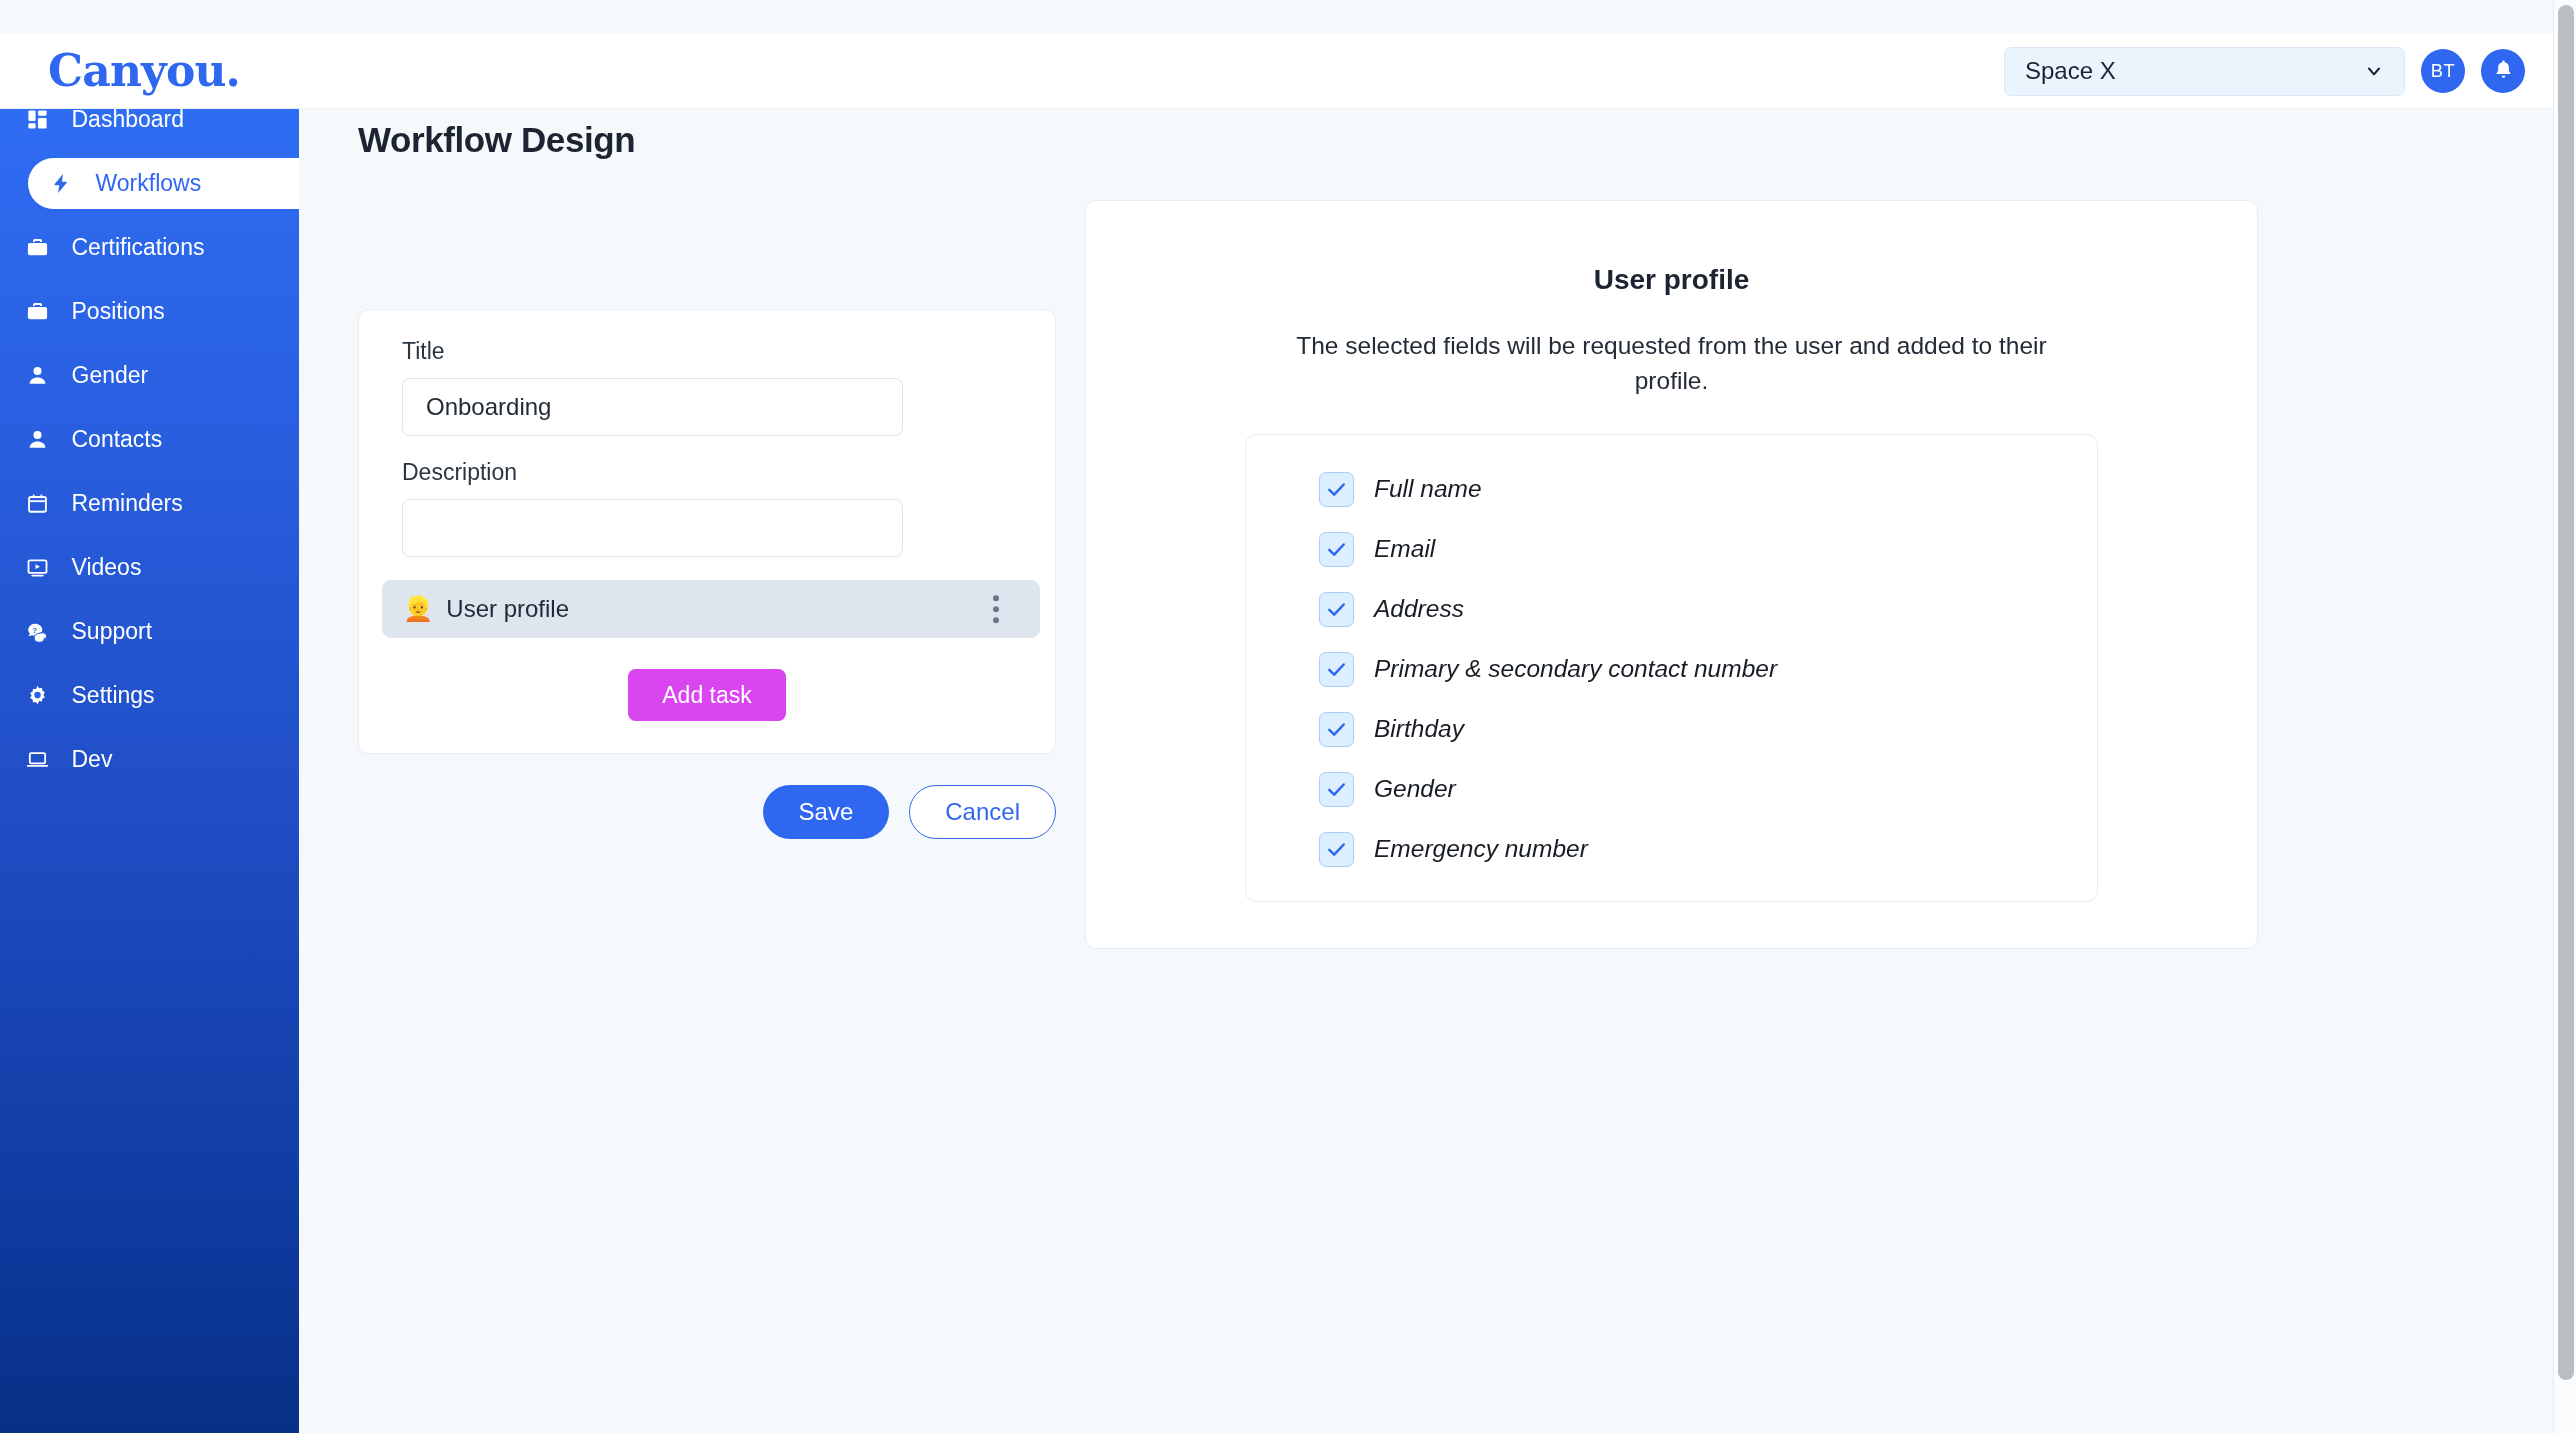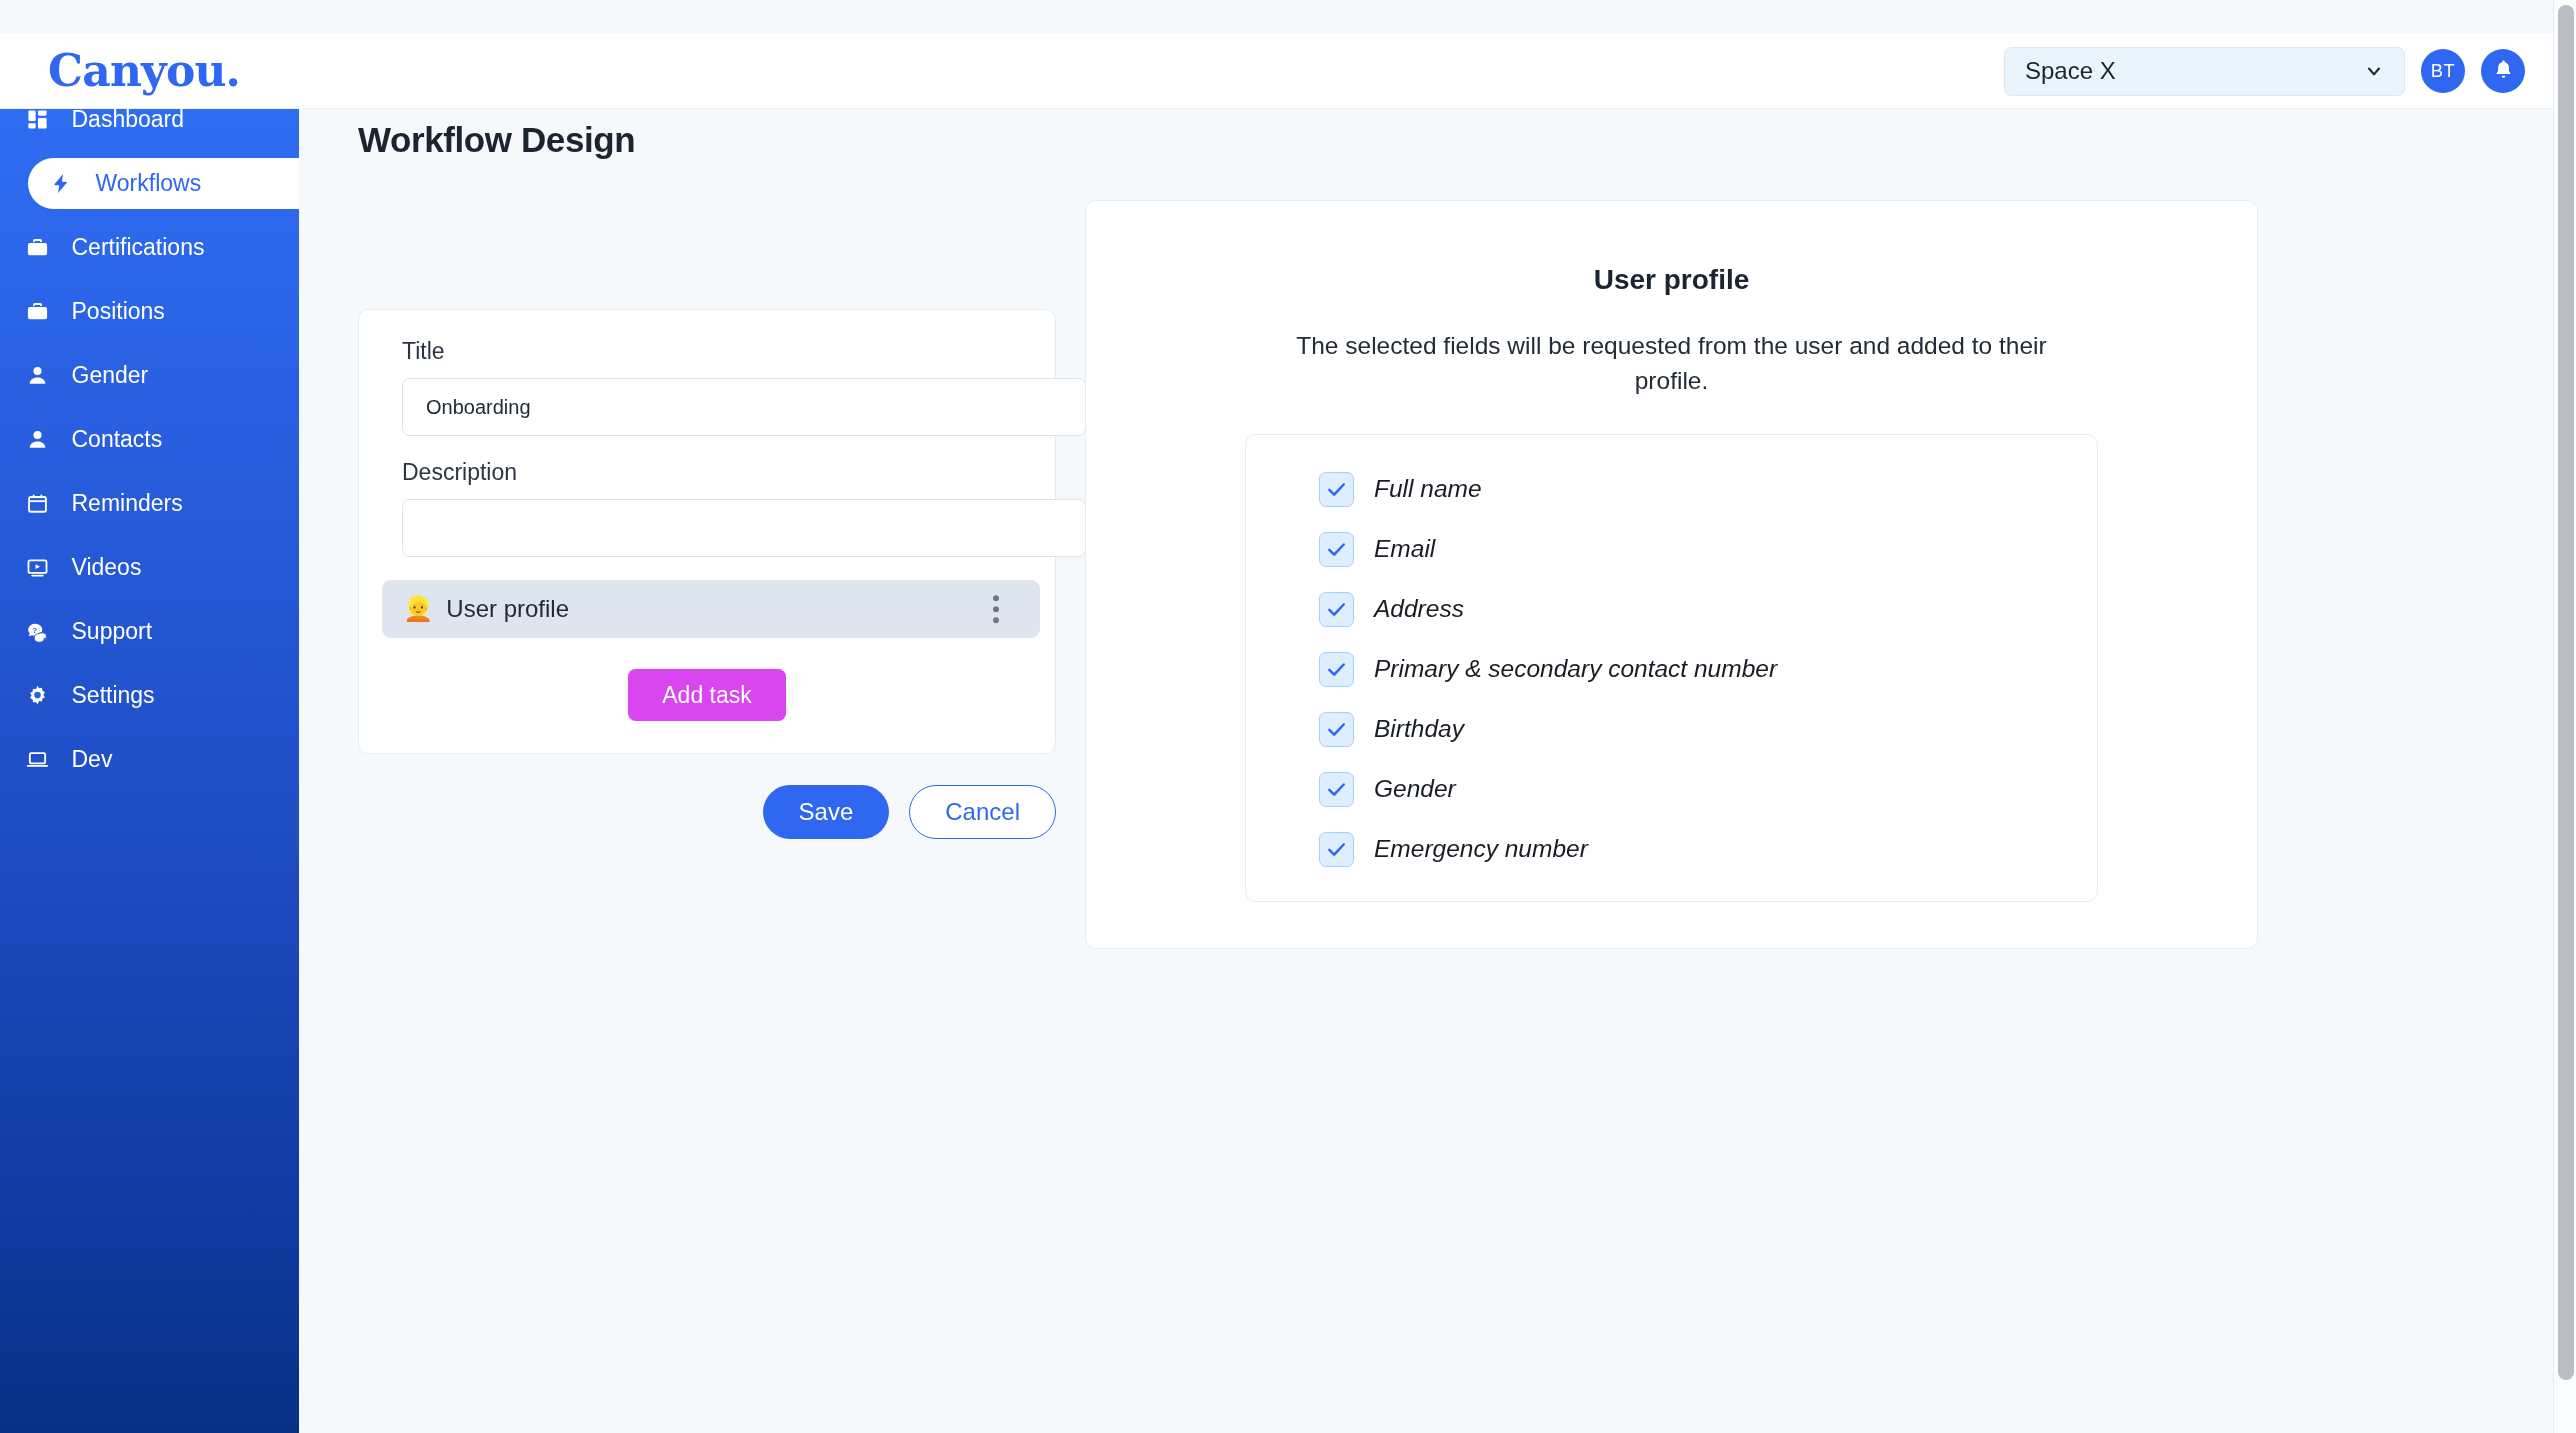--- a/index.html
+++ b/index.html
@@ -162,29 +162,29 @@
     border: 0.8px solid #e6ecf3;
     border-radius: 10.7px;
   }
   .design-card { padding: 28px 43px 32px 43px; }
   .field-label {
     font-size: 23px;
     color: #2b3542;
     margin-bottom: 13px;
   }
   .text-input {
-    width: 684px;
+    width: 501px;
     height: 58px;
     border: 0.8px solid #dde4ec;
     border-radius: 7.7px;
     background: #fff;
     display: flex;
     align-items: center;
     padding: 0 23px;
-    font-size: 20px;
+    font-size: 24px;
     color: #222b36;
     margin-bottom: 23px;
   }
   .text-input.empty { color: #9aa6b4; }
 
   .task-row {
     width: 658px;
     height: 58px;
     background: #dee5ee;
     border-radius: 9.2px;

